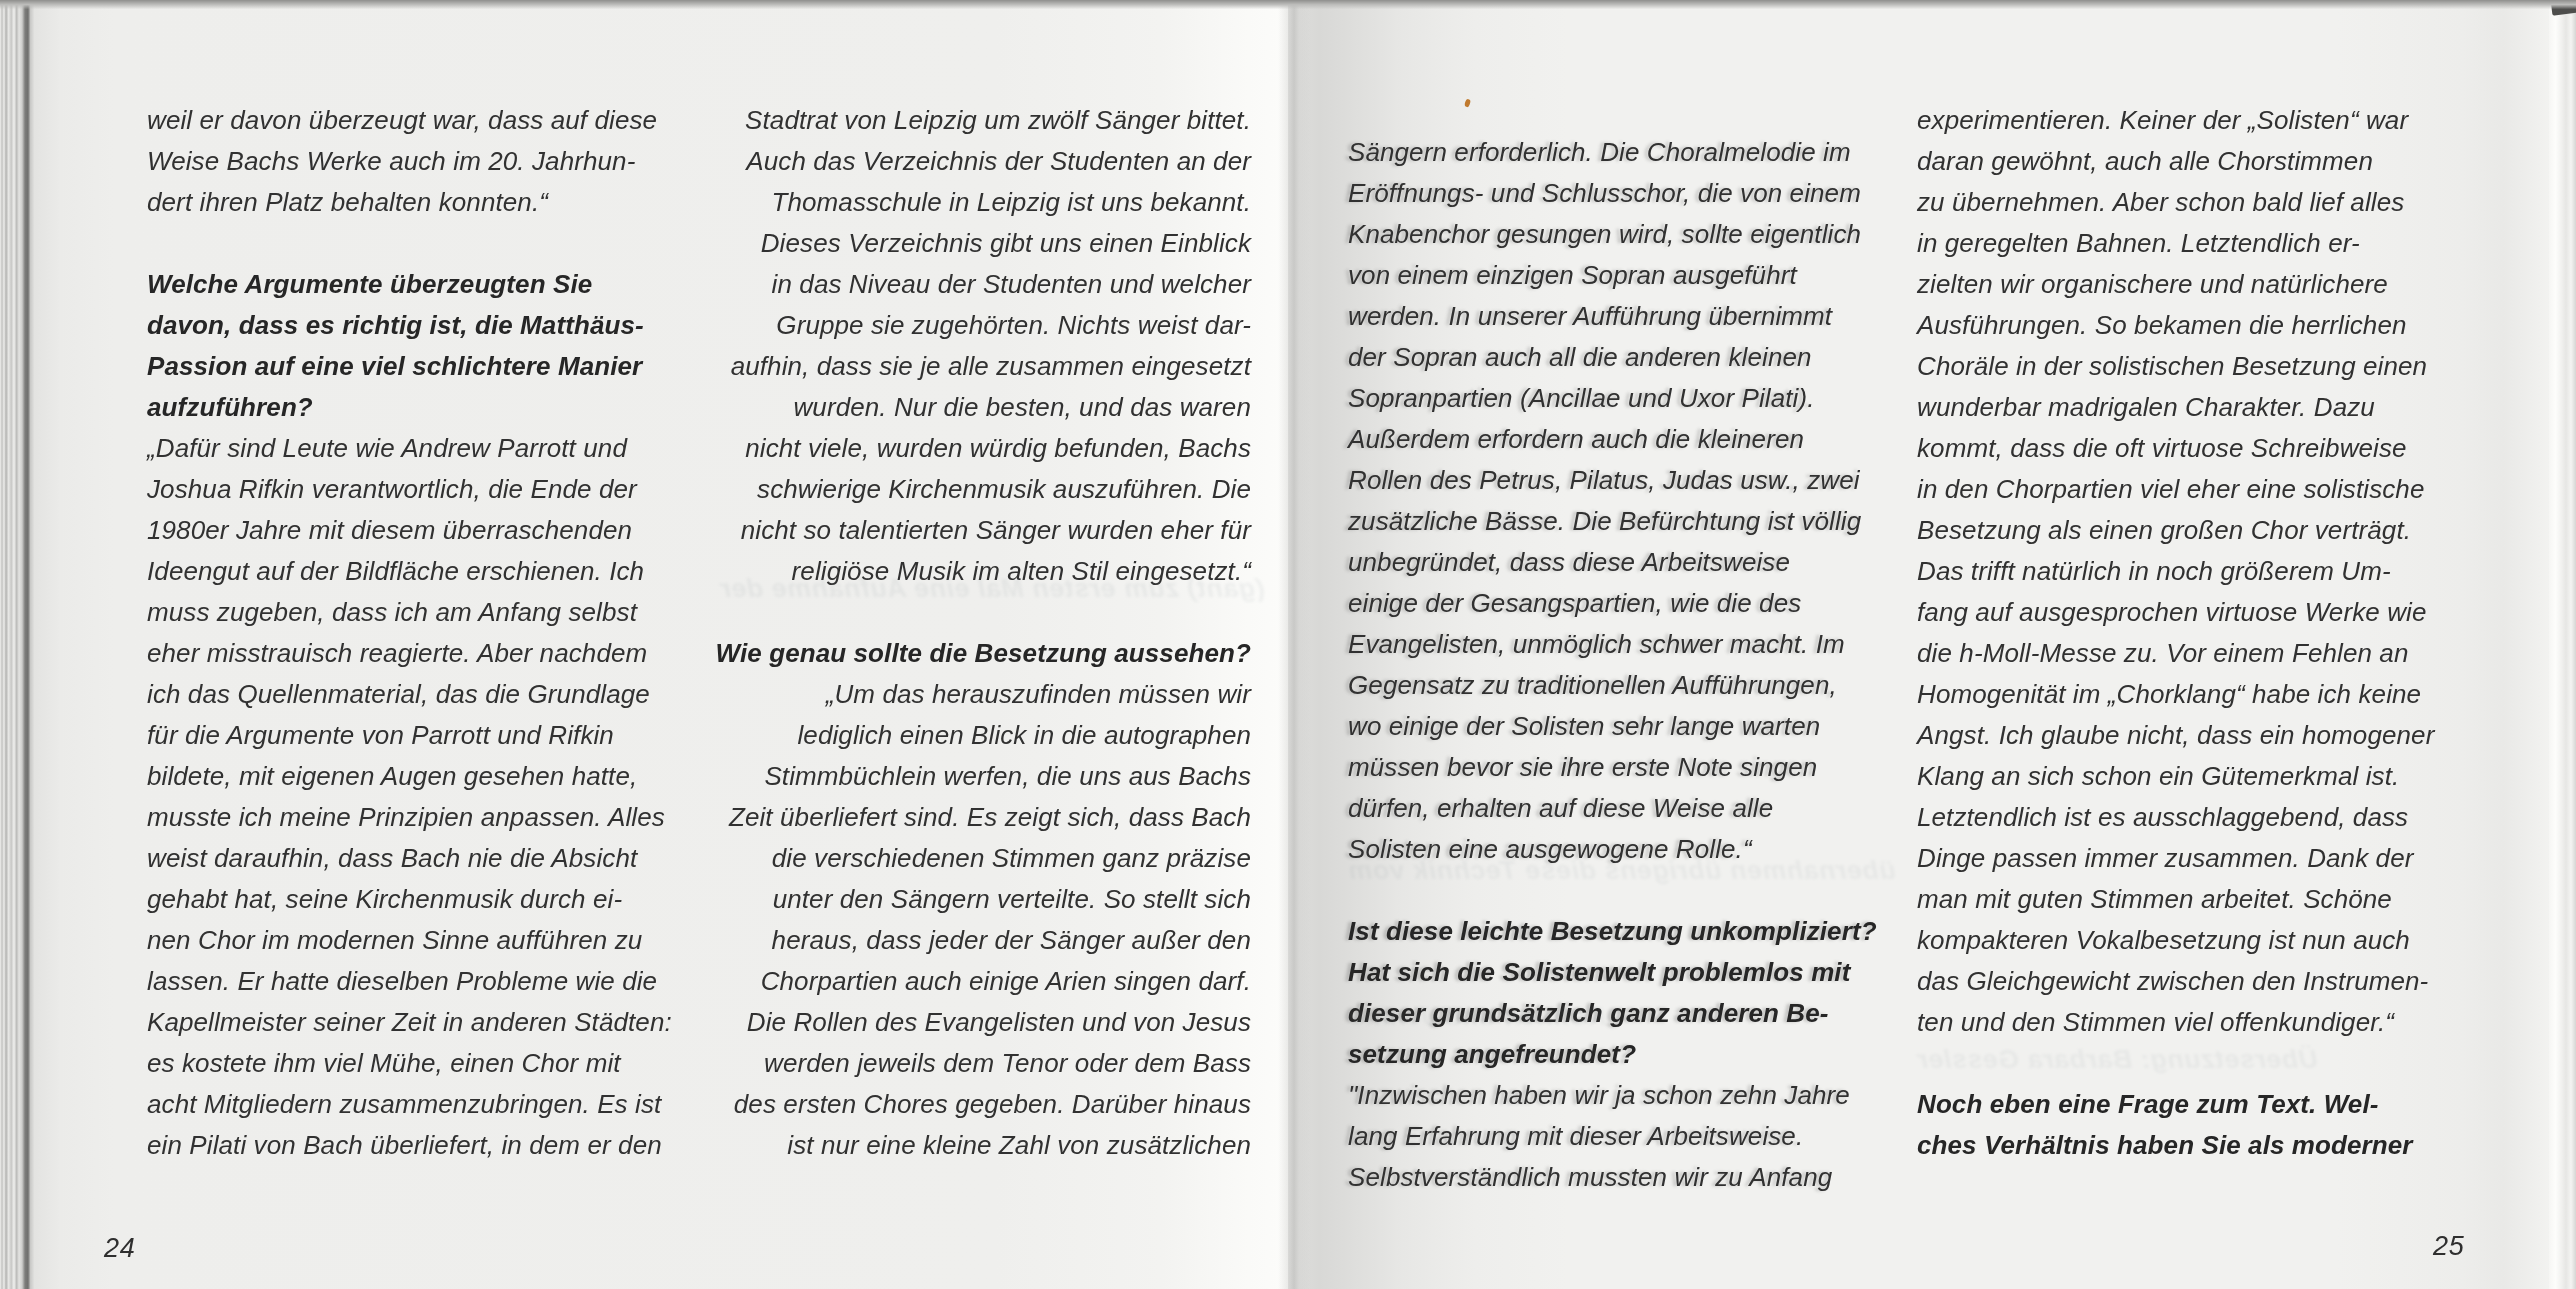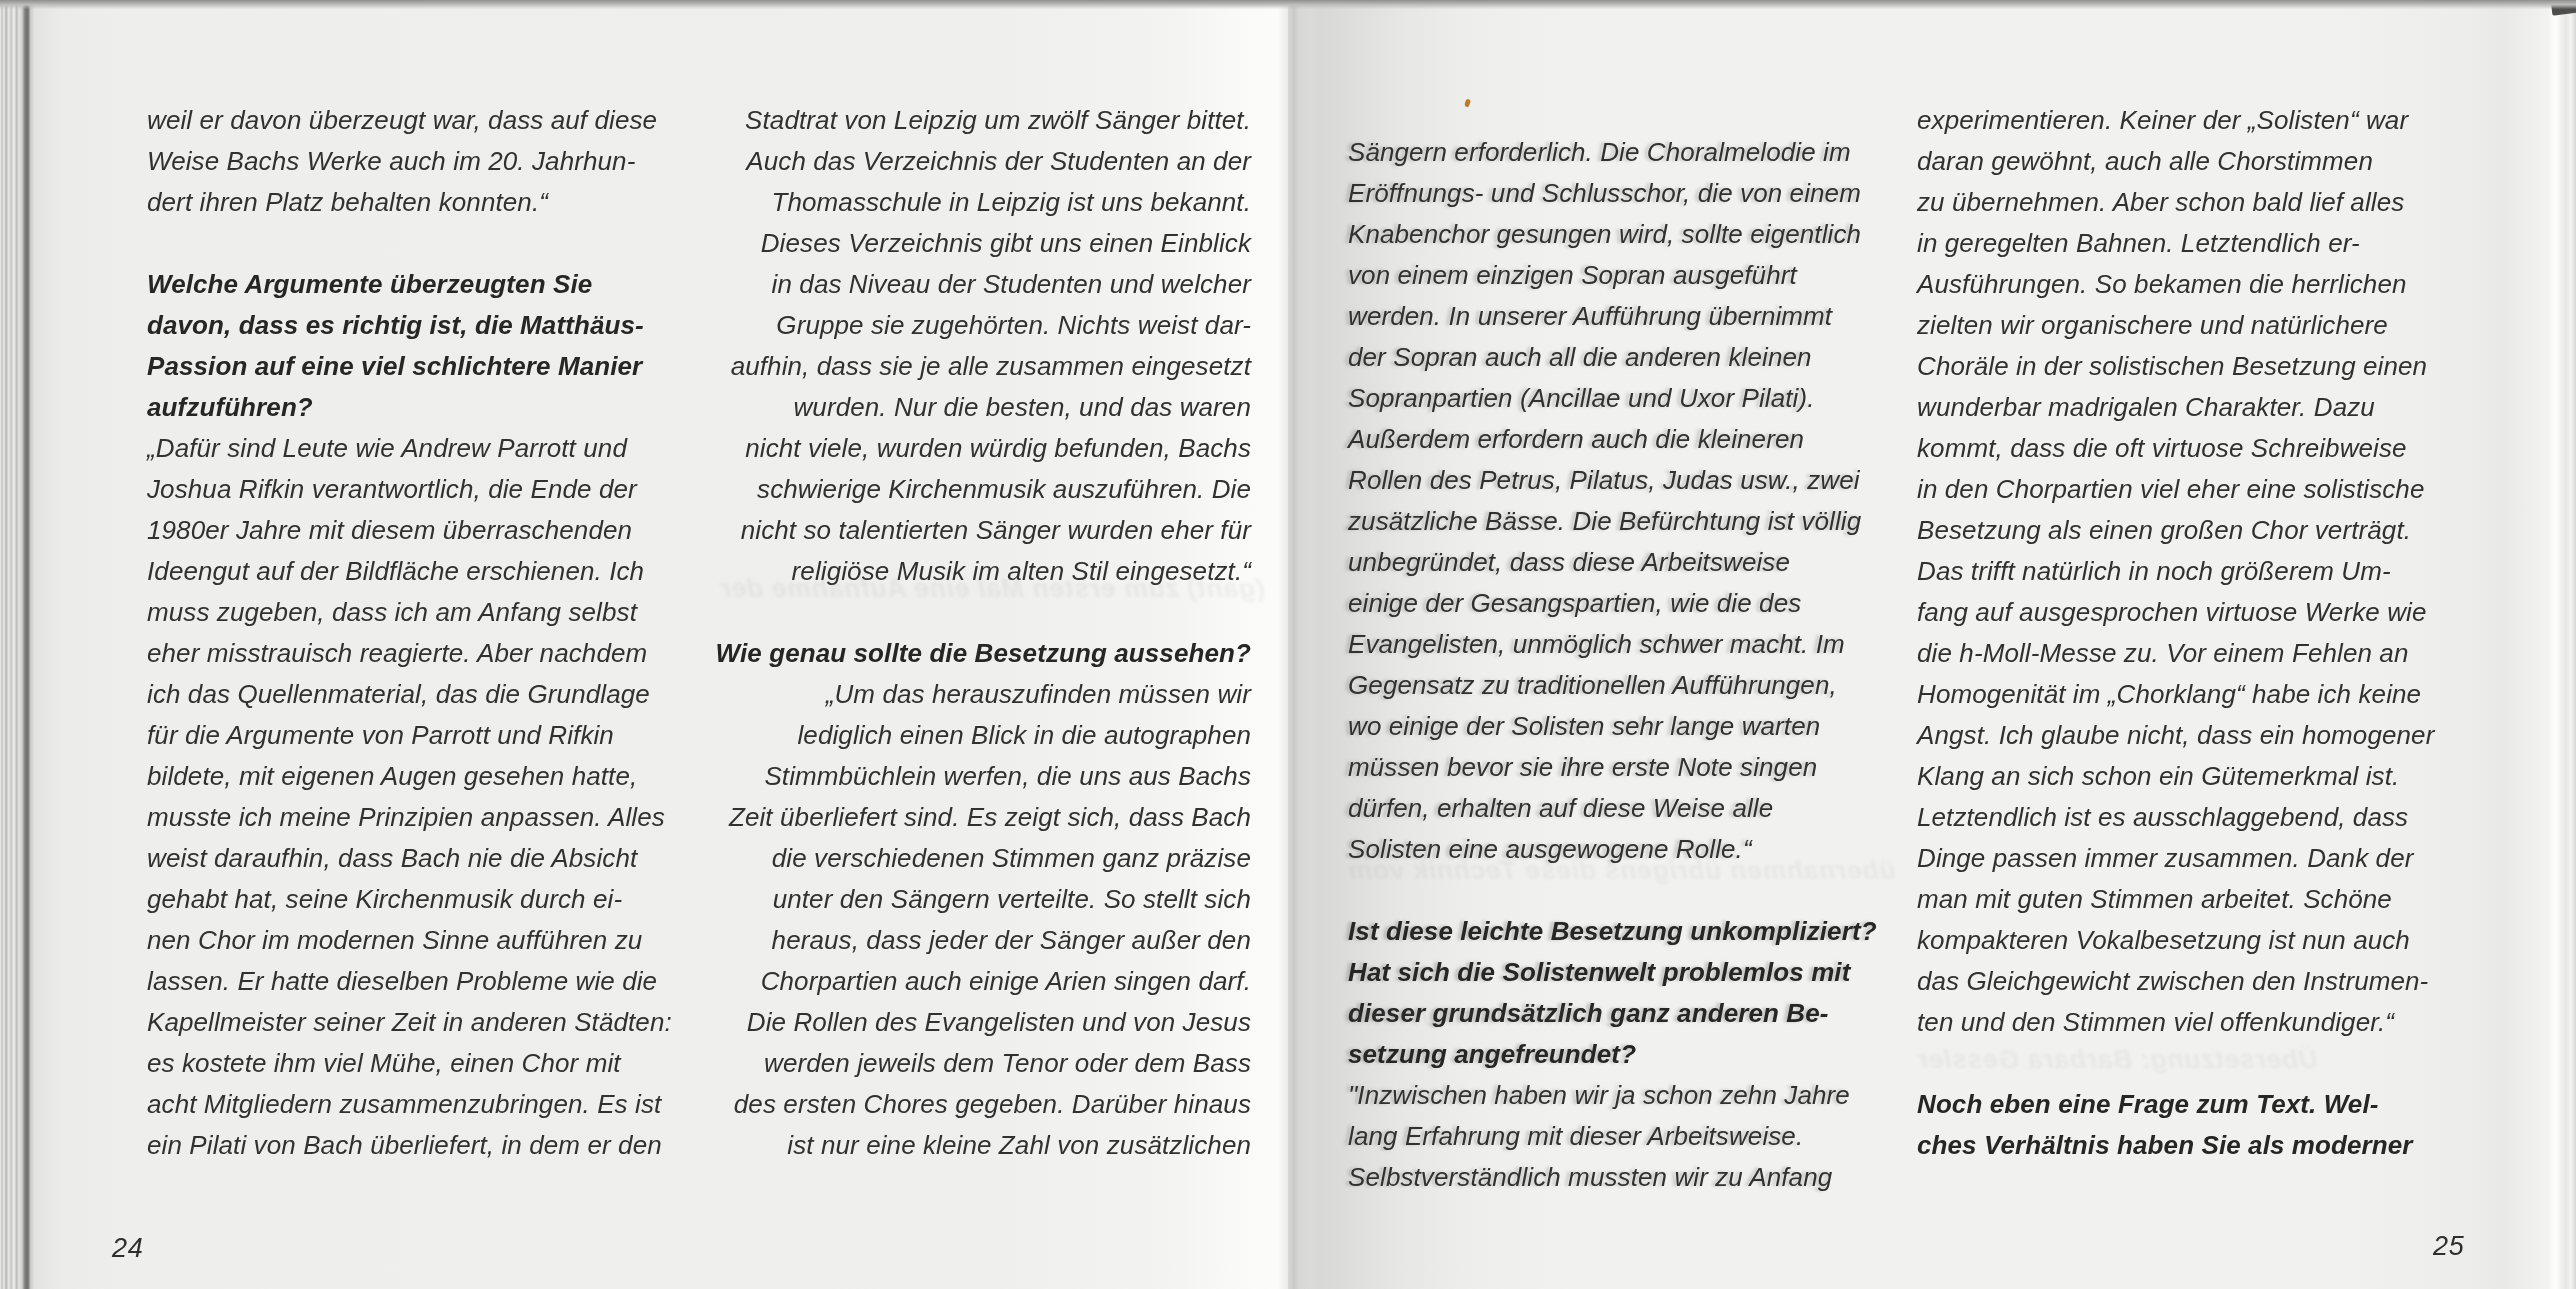--- a/index.html
+++ b/index.html
@@ -81,21 +81,21 @@
   .col-2 { left: 712px; width: 539px; text-align: right; }
   .col-3 { left: 1348px; width: 541px; margin-top: 32px; }
   .col-4 { left: 1917px; width: 539px; }
   
   .col-3 .line { text-shadow: -3.3px 0 3.3px rgba(80,80,80,0.30); }
   .col-3 { filter: blur(0.2px); }
 
   .page-number {
     position: absolute; font-size: 27px; color: #2f2f2f; letter-spacing: 0.7px;
   }
-  .page-number.left  { left: 112px;  top: 1233px; }
+  .page-number.left  { left: 104px;  top: 1233px; }
   .page-number.right { left: 2433px; top: 1231px; }
 
   
   .ghost {
     position: absolute; font-size: 26.5px; line-height: 40px;
     color: #7e8a90; filter: blur(1.7px); transform: scaleX(-1);
     white-space: nowrap; letter-spacing: 0.7px; font-weight: 600;
   }
 
   .paper-speck {
@@ -199,22 +199,22 @@
       <div class="line bold">setzung angefreundet?</div>
       <div class="line">"Inzwischen haben wir ja schon zehn Jahre</div>
       <div class="line">lang Erfahrung mit dieser Arbeitsweise.</div>
       <div class="line">Selbstverständlich mussten wir zu Anfang</div>
     </div>
   <div class="col col-4">
       <div class="line">experimentieren. Keiner der „Solisten“ war</div>
       <div class="line">daran gewöhnt, auch alle Chorstimmen</div>
       <div class="line">zu übernehmen. Aber schon bald lief alles</div>
       <div class="line">in geregelten Bahnen. Letztendlich er-</div>
+      <div class="line">zielten wir organischere und natürlichere</div>
       <div class="line">Ausführungen. So bekamen die herrlichen</div>
-      <div class="line">zielten wir organischere und natürlichere</div>
       <div class="line">Choräle in der solistischen Besetzung einen</div>
       <div class="line">wunderbar madrigalen Charakter. Dazu</div>
       <div class="line">kommt, dass die oft virtuose Schreibweise</div>
       <div class="line">in den Chorpartien viel eher eine solistische</div>
       <div class="line">Besetzung als einen großen Chor verträgt.</div>
       <div class="line">Das trifft natürlich in noch größerem Um-</div>
       <div class="line">fang auf ausgesprochen virtuose Werke wie</div>
       <div class="line">die h-Moll-Messe zu. Vor einem Fehlen an</div>
       <div class="line">Homogenität im „Chorklang“ habe ich keine</div>
       <div class="line">Angst. Ich glaube nicht, dass ein homogener</div>

